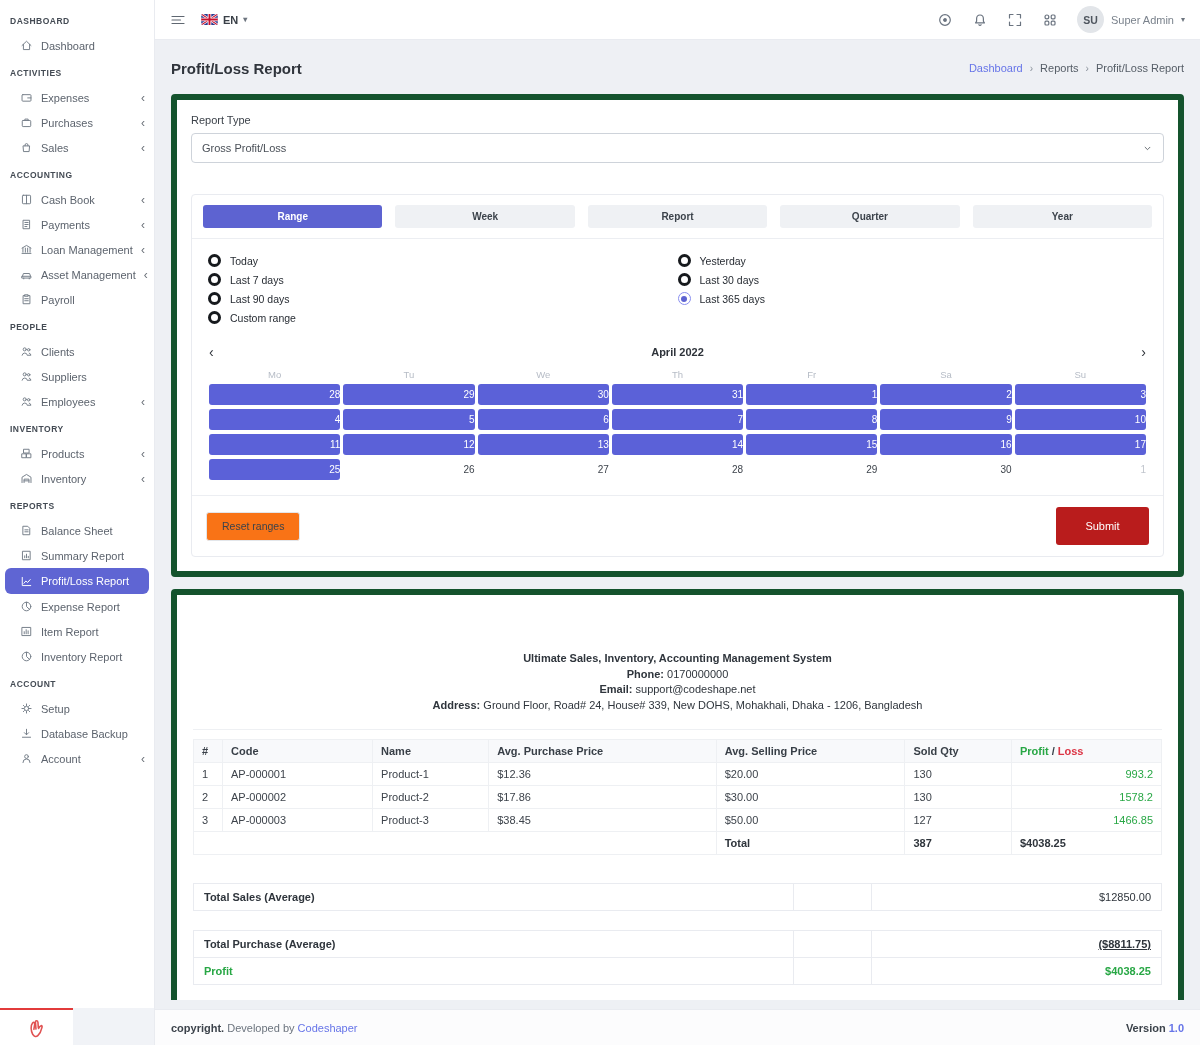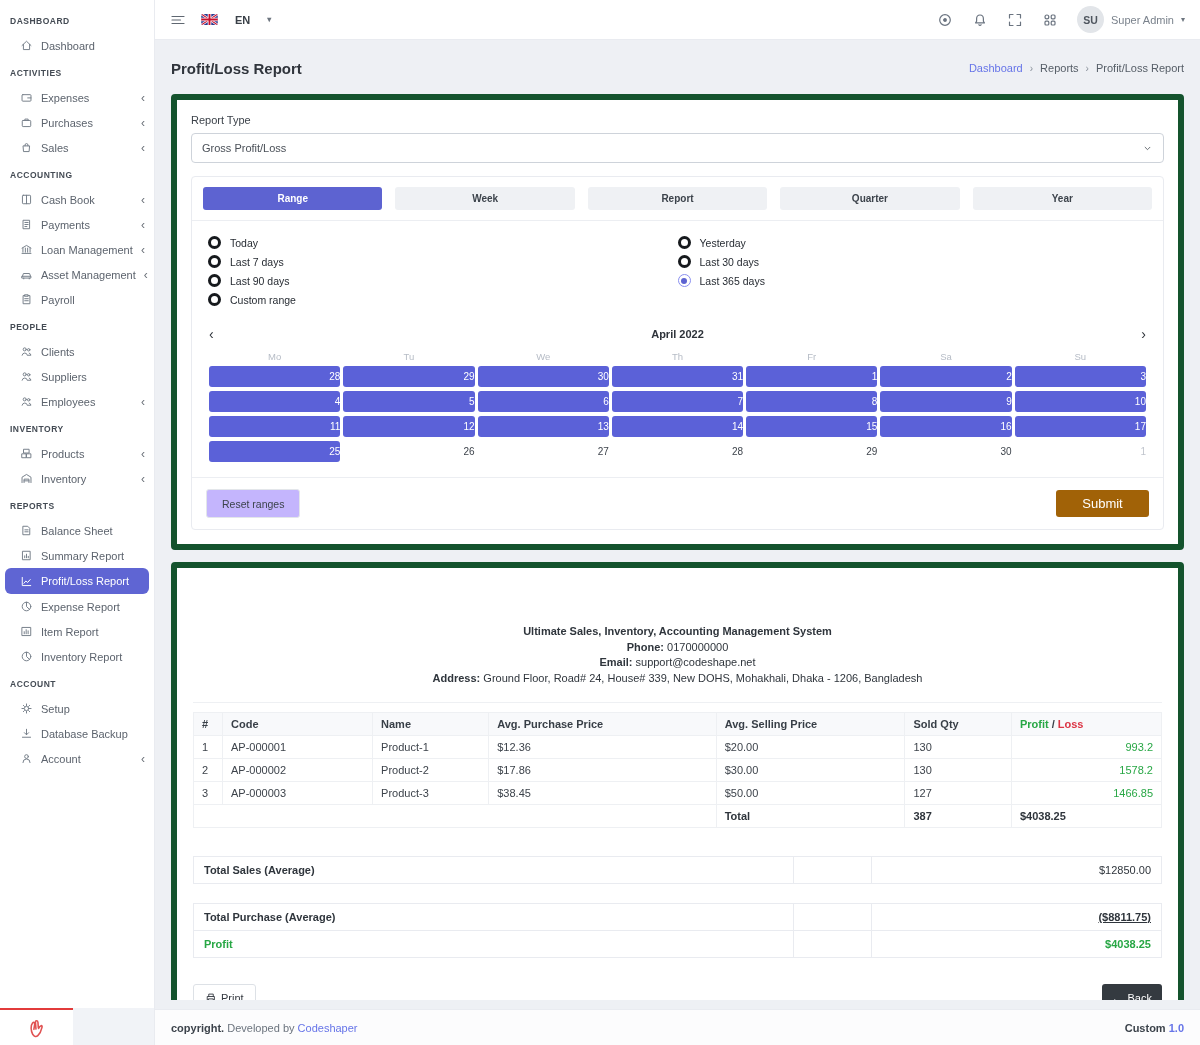--- a/index.html
+++ b/index.html
@@ -17,42 +17,42 @@
 .sb-item.active svg{color:#fff}
 .sb-bottom{height:37px;display:flex;background:#f1f3f7}
 .logo-box{width:73px;background:#fff;border-top:2px solid #e23b3b;display:flex;align-items:center;justify-content:center;cursor:pointer}
 .logo-box svg{width:21px;height:21px;color:#e05252}
 
 svg.ic *{fill:none;stroke:currentColor;stroke-width:1.2;stroke-linecap:round;stroke-linejoin:round}
 
 .main{flex:1;display:flex;flex-direction:column;min-width:0}
 .topbar{height:40px;background:#fff;border-bottom:1px solid #e9ebf0;display:flex;align-items:center;padding:0 15px;gap:15px;flex-shrink:0}
 .hamburger{width:16px;height:16px;color:#5f6771;cursor:pointer}
-.lang{display:flex;align-items:center;gap:17px;font-size:11px;font-weight:bold;color:#3a4048;cursor:pointer}
+.lang{display:flex;align-items:center;gap:5px;font-size:11px;font-weight:bold;color:#3a4048;cursor:pointer}
 .flag{width:17px;height:11px;border-radius:2px;overflow:hidden;display:block}
 .caret{font-size:8px;color:#6d757f}
 .tb-right{margin-left:auto;display:flex;align-items:center;gap:19px}
 .tb-icon{width:16px;height:16px;color:#6b7480;cursor:pointer}
 .user{display:flex;align-items:center;gap:7px;cursor:pointer}
 .avatar{width:27px;height:27px;border-radius:50%;background:#e2e5e9;color:#4e555e;font-size:10.5px;font-weight:bold;display:flex;align-items:center;justify-content:center}
 .user-name{font-size:11px;color:#7a828c}
 
 .content{flex:1;padding:11px 16px 0;overflow:hidden}
 .page-head{display:flex;align-items:center;justify-content:space-between;height:34px;margin-bottom:9px}
 .page-title{font-size:15px;font-weight:bold;color:#30353c}
 .breadcrumb{font-size:11px;color:#555d66;display:flex;gap:7px;align-items:center}
 .breadcrumb .link{color:#6674e8;cursor:pointer}
 .breadcrumb .sep{color:#8a919b;font-size:10px}
 .card{background:#fff;border:6px solid #14532d;border-radius:4px}
 
 .filters-card{padding:14px}
 .field-label{font-size:11px;color:#3c424a;display:block;margin-bottom:7px}
 .select{height:30px;border:1px solid #ced3da;border-radius:4px;display:flex;align-items:center;justify-content:space-between;padding:0 10px;font-size:11px;color:#4a5058;cursor:pointer;background:#fff}
 .select svg{width:11px;height:11px;color:#4a5058}
-.range-panel{margin-top:13px;border:1px solid #e9ebf0;border-radius:4px}
+.range-panel{margin-top:31px;border:1px solid #e9ebf0;border-radius:4px}
 .tabs{display:flex;gap:13px;padding:10px 11px;border-bottom:1px solid #eceef2}
 .tab{flex:1;height:23px;border:none;border-radius:3px;background:#eff1f4;font-size:10px;font-weight:bold;color:#3c434b;font-family:inherit;cursor:pointer}
 .tab.active{background:#5d63d1;color:#fff}
 .panel-body{padding:12px 16px 2px}
 .radio-cols{display:flex}
 .radio-col{width:50%}
 .radio-row{display:flex;align-items:center;gap:9px;height:19px;font-size:10.5px;color:#272c33;cursor:pointer}
 .radio{width:13px;height:13px;border-radius:50%;border:3.5px solid #16191d;flex-shrink:0;position:relative;background:#fff}
 .radio.sel{border:1.5px solid #8a8ff0}
 .radio.sel::after{content:"";position:absolute;inset:2.5px;border-radius:50%;background:#5d63d1}
@@ -61,22 +61,22 @@
 .cal-nav{width:22px;text-align:left;font-size:14px;color:#2e333a;cursor:pointer;font-weight:normal}
 .cal-nav.next{text-align:right}
 .cal-title{flex:1;text-align:center}
 .cal-days{display:flex;gap:3px;margin-top:7px}
 .cal-daylabel{flex:1;text-align:center;font-size:9.5px;color:#b6bcc6}
 .cal-week{display:flex;gap:3px;margin-top:4px}
 .cal-cell{flex:1;height:21px;line-height:21px;text-align:right;font-size:10px;color:#3d434b;border-radius:3px;cursor:pointer}
 .cal-cell.sel{background:#5b61d8;color:#fff}
 .cal-cell.muted{color:#c0c5cd}
 .panel-foot{display:flex;justify-content:space-between;align-items:center;border-top:1px solid #eceef2;padding:11px 14px;margin-top:13px}
-.btn-reset{background:#c4b5fd;border:1px solid #e3e6ea;border-radius:3px;height:29px;padding:4px 15px;font-size:10.5px;color:#3c434b;font-family:inherit;cursor:pointer}
-.btn-submit{background:#a16207;border:none;border-radius:3px;height:27px;width:93px;font-size:13px;color:#fff;font-family:inherit;cursor:pointer}
+.btn-reset{background:#f97316;border:1px solid #e3e6ea;border-radius:3px;height:29px;padding:4px 15px;font-size:10.5px;color:#3c434b;font-family:inherit;cursor:pointer}
+.btn-submit{background:#b91c1c;border:none;border-radius:3px;height:38px;width:93px;font-size:11px;color:#fff;font-family:inherit;cursor:pointer}
 
 .report-card{margin-top:12px;padding:16px 16px 16px}
 .company{text-align:center;margin-top:40px;font-size:11px;color:#2f353c;line-height:15.5px}
 .company .bold{font-weight:bold}
 .company-divider{border:none;border-top:1px solid #eef0f3;margin:16px 0 0}
 table.products{width:100%;border-collapse:collapse;margin-top:9px;font-size:11px}
 .products th,.products td{border:1px solid #eef0f3;padding:5px 8px;text-align:left;color:#3d434b;height:22px}
 .products thead th{background:#f8f9fb;font-weight:bold;color:#383f47}
 .right{text-align:right}
 .green{color:#28a745}
@@ -588,19 +588,19 @@
 
     </main>
 
     <footer class="footer">
       <div>
         <span class="bold">copyright.</span>
         <span>Developed by</span>
         <span class="link">Codeshaper</span>
       </div>
       <div>
-        <span class="bold">Custom</span>
+        <span class="bold">Version</span>
         <span class="version-num">1.0</span>
       </div>
     </footer>
 
   </div>
 </div>
 
 </body></html>

